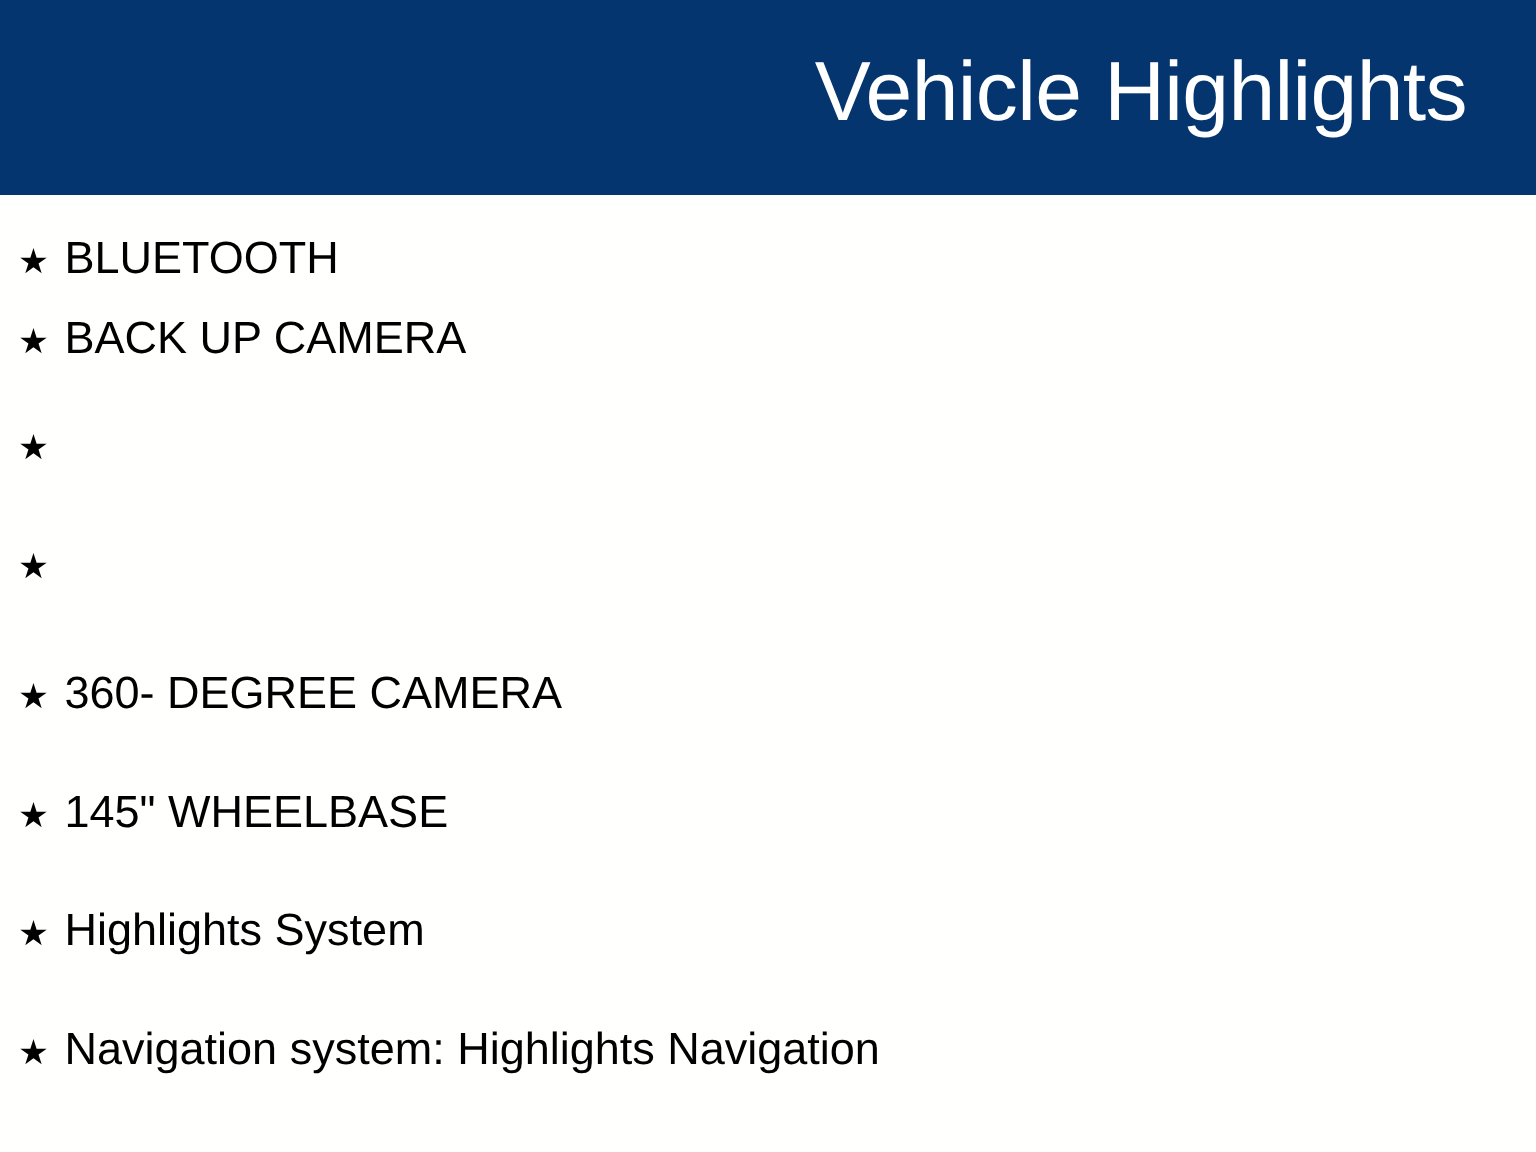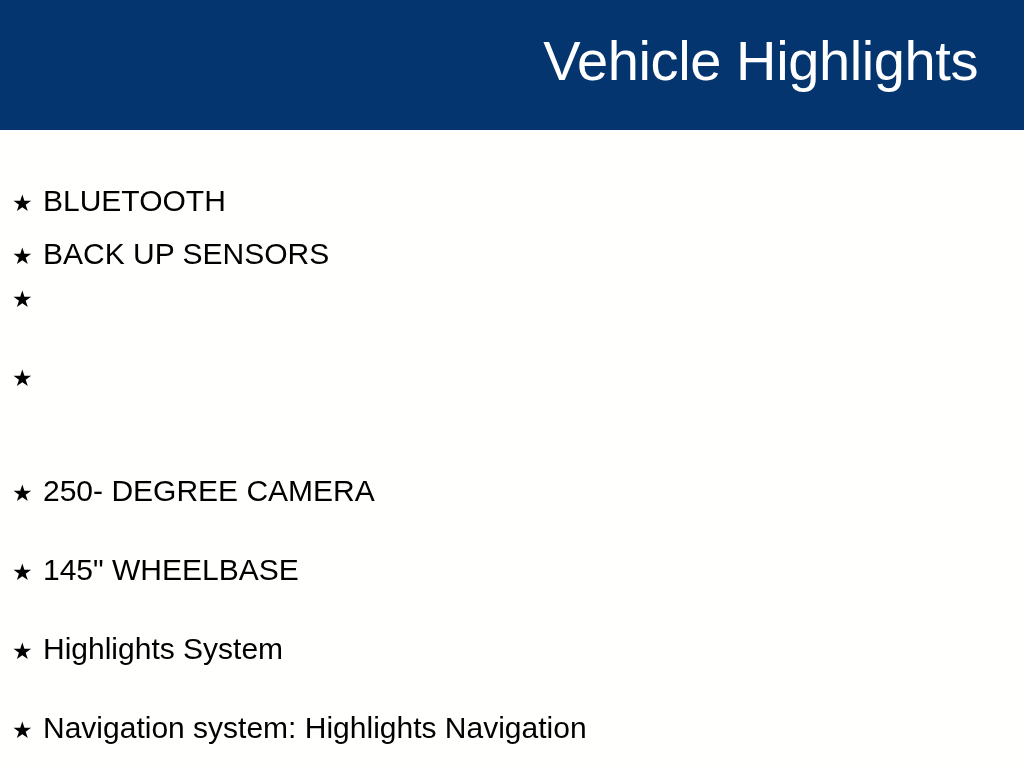--- a/index.html
+++ b/index.html
@@ -65,51 +65,50 @@
     font-family: "DejaVu Sans", sans-serif;
   }
   .highlight-label {
     flex: 1 1 auto;
     color: #000000;
     font-family: "Liberation Sans", sans-serif;
     font-size: 30px;
     font-weight: 400;
     line-height: 34px;
     white-space: nowrap;
-    margin-top: 28px;
   }
   .highlight-item.item-0 { padding-top: 26px; }
 </style>
 </head>
 <body>
 
 <div class="slide">
 
   <div class="header-bar">
     <div class="header-title">Vehicle Highlights</div>
   </div>
 
   <ul class="highlights-list">
     <li class="highlight-item item-0">
       <span class="bullet-star">★</span>
       <span class="highlight-label">BLUETOOTH</span>
     </li>
     <li class="highlight-item">
       <span class="bullet-star">★</span>
-      <span class="highlight-label">BACK UP SENSORS</span>
+      <span class="highlight-label">BACK UP CAMERA</span>
     </li>
     <li class="highlight-item">
       <span class="bullet-star">★</span>
     </li>
     <li class="highlight-item">
       <span class="bullet-star">★</span>
     </li>
     <li class="highlight-item">
       <span class="bullet-star">★</span>
-      <span class="highlight-label">250- DEGREE CAMERA</span>
+      <span class="highlight-label">360- DEGREE CAMERA</span>
     </li>
     <li class="highlight-item">
       <span class="bullet-star">★</span>
       <span class="highlight-label">145" WHEELBASE</span>
     </li>
     <li class="highlight-item">
       <span class="bullet-star">★</span>
       <span class="highlight-label">Highlights System</span>
     </li>
     <li class="highlight-item">

